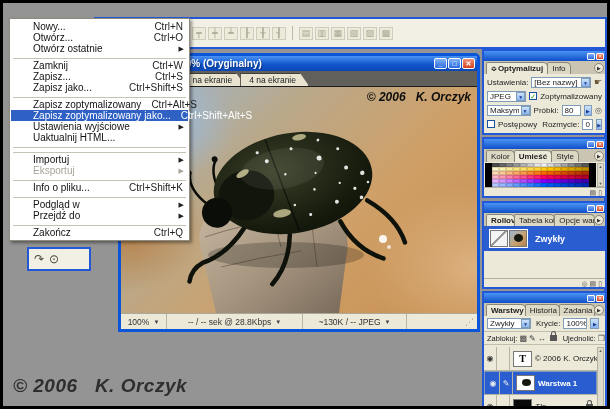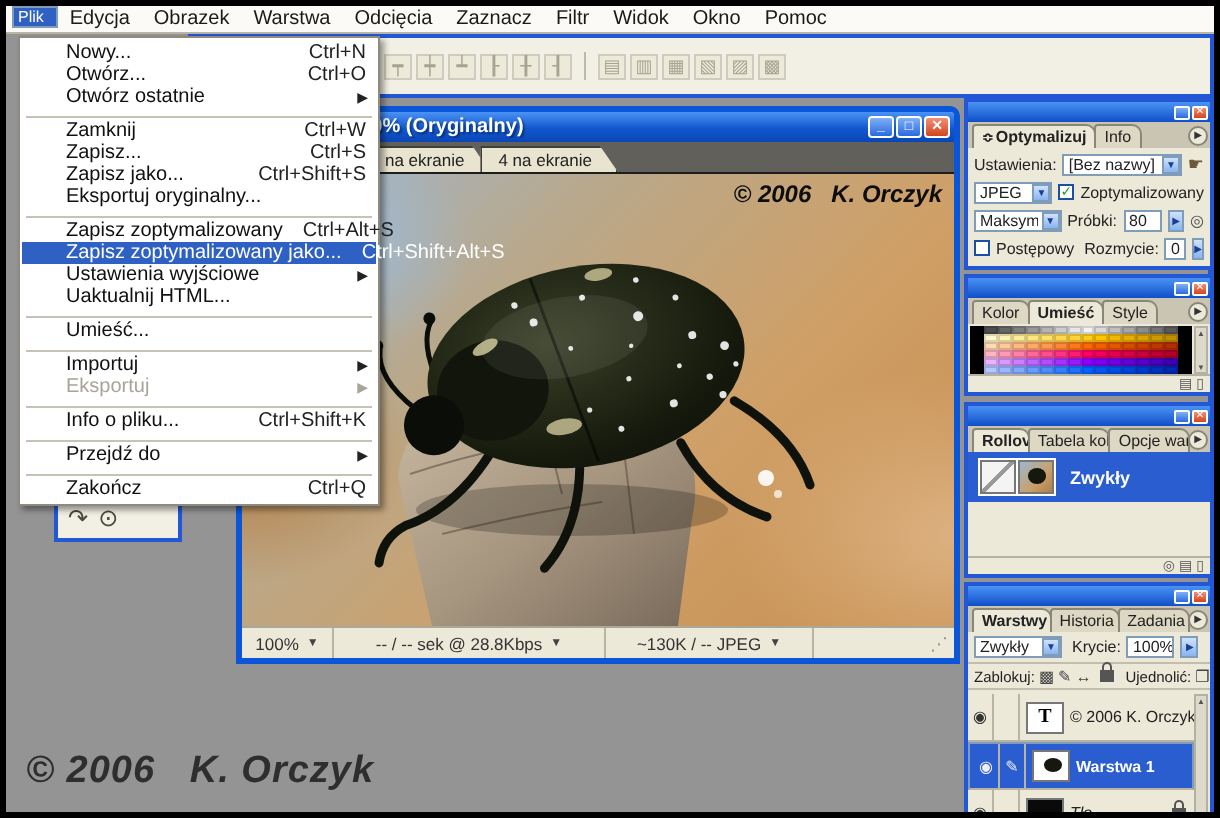--- a/index.html
+++ b/index.html
@@ -148,32 +148,20 @@
 
   
   #watermark{position:absolute;left:10px;top:372px;font-size:19px;font-weight:bold;font-style:italic;
     color:#2e2e2e;z-index:3;white-space:pre;letter-spacing:.5px;}
 </style>
 </head>
 <body>
 
 <div id="frame">
 
-  <div id="menubar">
-      <span class="mb-item sel">Plik</span>
-      <span class="mb-item">Edycja</span>
-      <span class="mb-item">Obrazek</span>
-      <span class="mb-item">Warstwa</span>
-      <span class="mb-item">Odcięcia</span>
-      <span class="mb-item">Zaznacz</span>
-      <span class="mb-item">Filtr</span>
-      <span class="mb-item">Widok</span>
-      <span class="mb-item">Okno</span>
-      <span class="mb-item">Pomoc</span>
-    </div>
 
   <div id="optionsbar">
     <div id="ob-icons">
         <span class="ob-icon">┯</span>
         <span class="ob-icon">┿</span>
         <span class="ob-icon">┷</span>
         <span class="ob-icon">┠</span>
         <span class="ob-icon">╂</span>
         <span class="ob-icon">┨</span>
         <span class="ob-div"></span>
@@ -212,64 +200,61 @@
         <span class="fm-short">Ctrl+W</span>
       </div>
       <div class="fm-row">
         <span class="fm-label">Zapisz...</span>
         <span class="fm-short">Ctrl+S</span>
       </div>
       <div class="fm-row">
         <span class="fm-label">Zapisz jako...</span>
         <span class="fm-short">Ctrl+Shift+S</span>
       </div>
-      <div class="fm-row">
-        <span class="fm-label">Eksportuj oryginalny...</span>
-        <span class="fm-short"></span>
-      </div>
       <div class="fm-sep"></div>
       <div class="fm-row">
         <span class="fm-label">Zapisz zoptymalizowany</span>
         <span class="fm-short">Ctrl+Alt+S</span>
       </div>
       <div class="fm-row hl">
         <span class="fm-label">Zapisz zoptymalizowany jako...</span>
         <span class="fm-short">Ctrl+Shift+Alt+S</span>
       </div>
       <div class="fm-row">
         <span class="fm-label">Ustawienia wyjściowe</span>
         <span class="fm-short"></span>
         <span class="fm-arr">▶</span>
       </div>
       <div class="fm-row">
         <span class="fm-label">Uaktualnij HTML...</span>
         <span class="fm-short"></span>
       </div>
       <div class="fm-sep"></div>
-      <div class="fm-row">
-        <span class="fm-label">Umieść...</span>
-        <span class="fm-short"></span>
-      </div>
       <div class="fm-sep"></div>
       <div class="fm-row">
         <span class="fm-label">Importuj</span>
         <span class="fm-short"></span>
         <span class="fm-arr">▶</span>
       </div>
       <div class="fm-row dis">
         <span class="fm-label">Eksportuj</span>
         <span class="fm-short"></span>
         <span class="fm-arr">▶</span>
       </div>
       <div class="fm-sep"></div>
       <div class="fm-row">
         <span class="fm-label">Info o pliku...</span>
         <span class="fm-short">Ctrl+Shift+K</span>
       </div>
       <div class="fm-sep"></div>
+      <div class="fm-row">
+        <span class="fm-label">Podgląd w</span>
+        <span class="fm-short"></span>
+        <span class="fm-arr">▶</span>
+      </div>
       <div class="fm-row">
         <span class="fm-label">Przejdź do</span>
         <span class="fm-short"></span>
         <span class="fm-arr">▶</span>
       </div>
       <div class="fm-sep"></div>
       <div class="fm-row">
         <span class="fm-label">Zakończ</span>
         <span class="fm-short">Ctrl+Q</span>
       </div>

